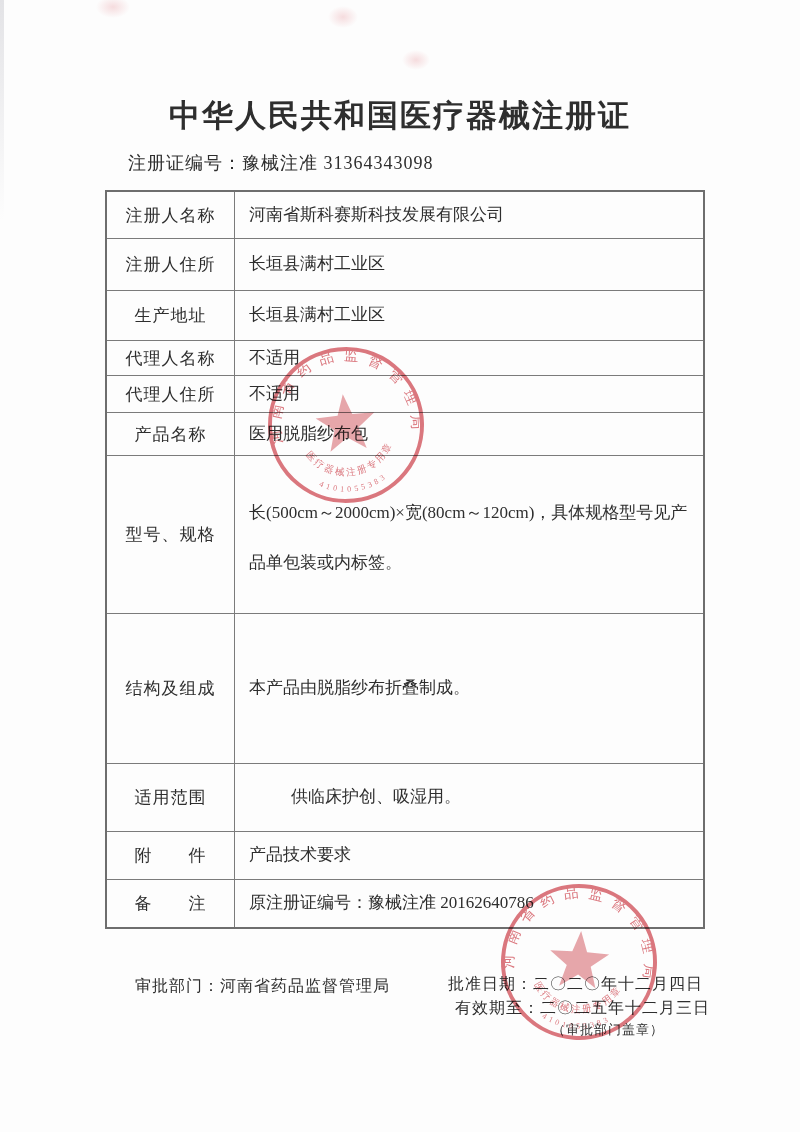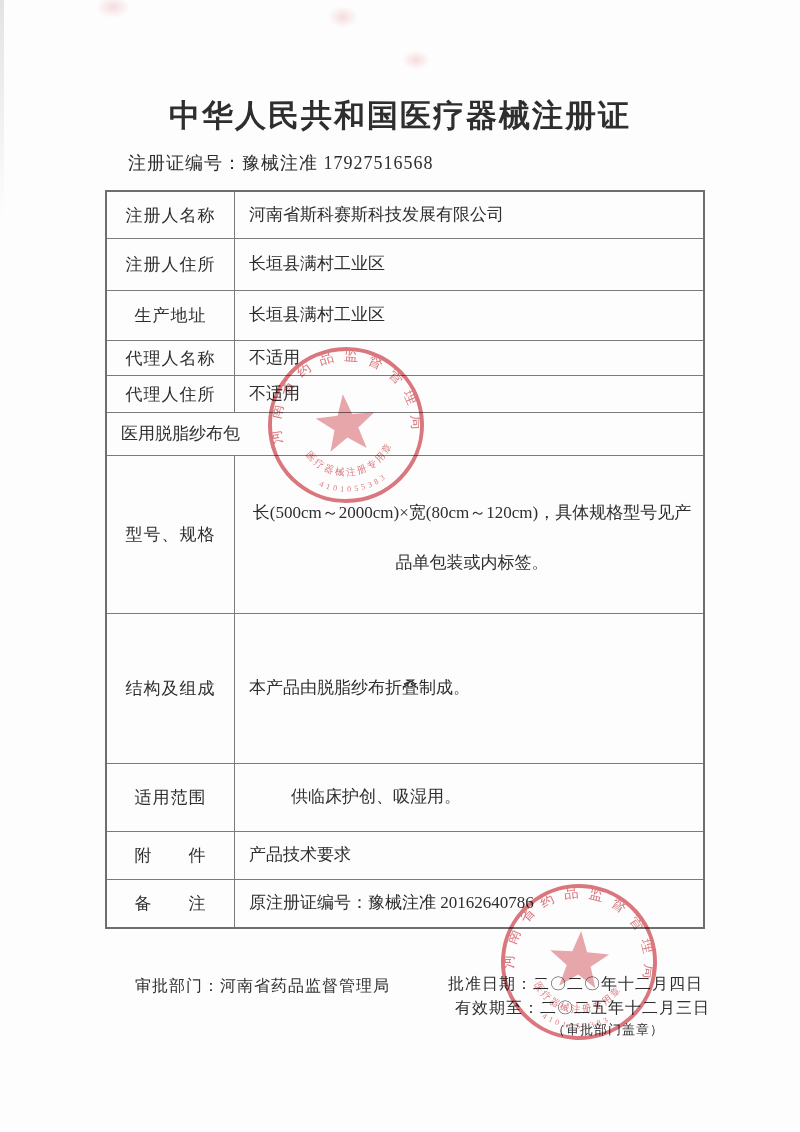--- a/index.html
+++ b/index.html
@@ -18,21 +18,21 @@
   .cert-line{
     position:absolute;top:151px;left:128px;font-size:18px;letter-spacing:1px;
   }
   .cert-table{
     position:absolute;left:105px;top:190px;width:600px;
     border:2px solid #6e6e6e;display:flex;flex-direction:column;
     box-sizing:border-box;background:transparent;
   }
   .row{display:flex;border-top:1px solid #7b7b7b;box-sizing:border-box;}
   .row:first-child{border-top:none;}
-  .cell{display:flex;align-items:center;box-sizing:border-box;text-align:center;}
+  .cell{display:flex;align-items:center;box-sizing:border-box;}
   .cell.label{
     width:128px;flex:none;justify-content:center;text-align:center;
     border-right:1px solid #7b7b7b;font-size:17px;letter-spacing:1px;
   }
   .cell.value{flex:1;padding-left:14px;padding-right:8px;font-size:17px;line-height:1.55;}
   .row:nth-child(1){height:46px;}
   .row:nth-child(2){height:52px;}
   .row:nth-child(3){height:50px;}
   .row:nth-child(4){height:35px;}
   .row:nth-child(5){height:37px;}
@@ -71,21 +71,21 @@
 
 <div class="page">
 
   <div class="scan-edge"></div>
   <div class="smudge smudge1"></div>
   <div class="smudge smudge2"></div>
   <div class="smudge smudge3"></div>
 
   <div class="doc-title">中华人民共和国医疗器械注册证</div>
 
-  <div class="cert-line"><span>注册证编号：</span><span>豫械注准 17927516568</span></div>
+  <div class="cert-line"><span>注册证编号：</span><span>豫械注准 31364343098</span></div>
 
   <div class="cert-table">
       <div class="row">
         <div class="cell label">注册人名称</div>
         <div class="cell value">河南省斯科赛斯科技发展有限公司</div>
       </div>
       <div class="row">
         <div class="cell label">注册人住所</div>
         <div class="cell value">长垣县满村工业区</div>
       </div>
@@ -95,20 +95,21 @@
       </div>
       <div class="row">
         <div class="cell label">代理人名称</div>
         <div class="cell value">不适用</div>
       </div>
       <div class="row">
         <div class="cell label">代理人住所</div>
         <div class="cell value">不适用</div>
       </div>
       <div class="row">
+        <div class="cell label">产品名称</div>
         <div class="cell value">医用脱脂纱布包</div>
       </div>
       <div class="row">
         <div class="cell label">型号、规格</div>
         <div class="cell value">长(500cm～2000cm)×宽(80cm～120cm)，具体规格型号见产品单包装或内标签。</div>
       </div>
       <div class="row">
         <div class="cell label">结构及组成</div>
         <div class="cell value">本产品由脱脂纱布折叠制成。</div>
       </div>

